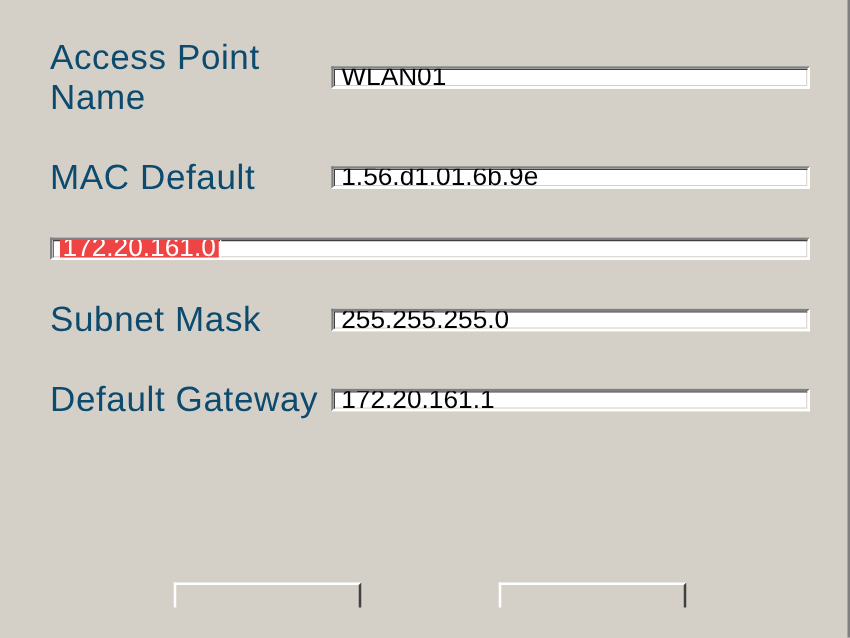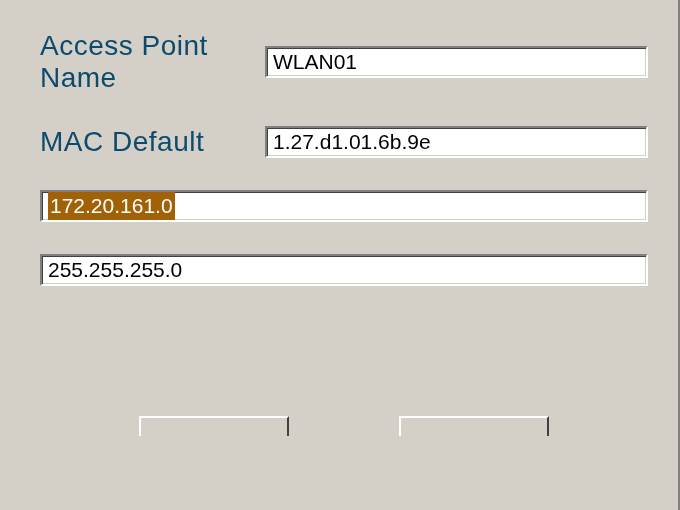--- a/index.html
+++ b/index.html
@@ -30,39 +30,39 @@
       flex-shrink: 0;
       color: #0c4a6e;
       font-size: 28px;
       letter-spacing: 0.5px;
     }
     .field-wrap {
       flex: 1;
     }
     .field {
       width: 100%;
-      height: 32px;
+      height: 18px;
       background: #fff;
       border: none;
       border-top: 2px solid #808080;
       border-left: 2px solid #808080;
       border-bottom: 2px solid #fff;
       border-right: 2px solid #fff;
       box-shadow: inset 1px 1px 0 #404040, inset -1px -1px 0 #d4d0c8;
       padding: 2px 6px;
       font-family: inherit;
       font-size: 21px;
       color: #000;
       line-height: 28px;
       display: flex;
       align-items: center;
       overflow: hidden;
     }
     .field .seltext {
-      background: #a16207;
+      background: #ef4444;
       color: #fff;
       padding: 0 2px;
       display: inline-block;
     }
     .field .caret {
       display: inline-block;
       width: 1px;
       height: 24px;
       background: #fff;
       margin-left: 1px;
@@ -96,41 +96,50 @@
       <div class="field">
         <span>WLAN01</span>
       </div>
     </div>
   </div>
 
   <div class="row">
     <div class="label">MAC Default</div>
     <div class="field-wrap">
       <div class="field">
-        <span>1.27.d1.01.6b.9e</span>
+        <span>1.56.d1.01.6b.9e</span>
       </div>
     </div>
   </div>
 
   <div class="row">
     <div class="field-wrap">
       <div class="field">
         <span class="seltext">172.20.161.0</span>
           <span class="caret"></span>
       </div>
     </div>
   </div>
 
   <div class="row">
+    <div class="label">Subnet Mask</div>
     <div class="field-wrap">
       <div class="field">
         <span>255.255.255.0</span>
       </div>
     </div>
   </div>
 
+  <div class="row">
+    <div class="label">Default Gateway</div>
+    <div class="field-wrap">
+      <div class="field">
+        <span>172.20.161.1</span>
+      </div>
+    </div>
+  </div>
 
   <div class="button-row">
     <div class="btn"></div>
     <div class="btn"></div>
   </div>
 
 </div>
 
 </body></html>

